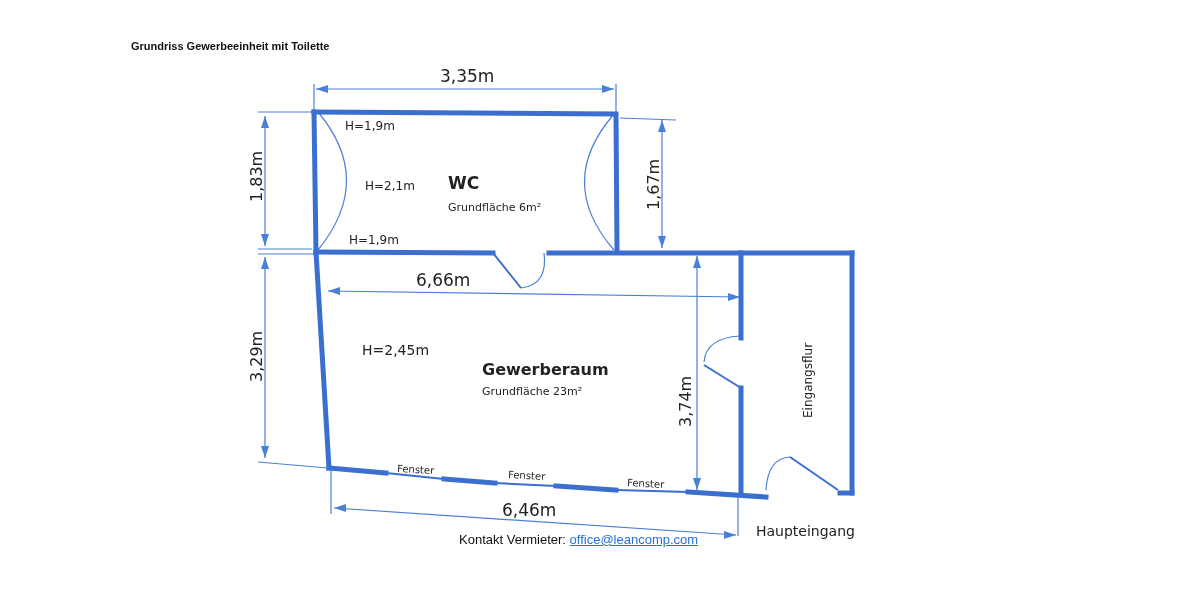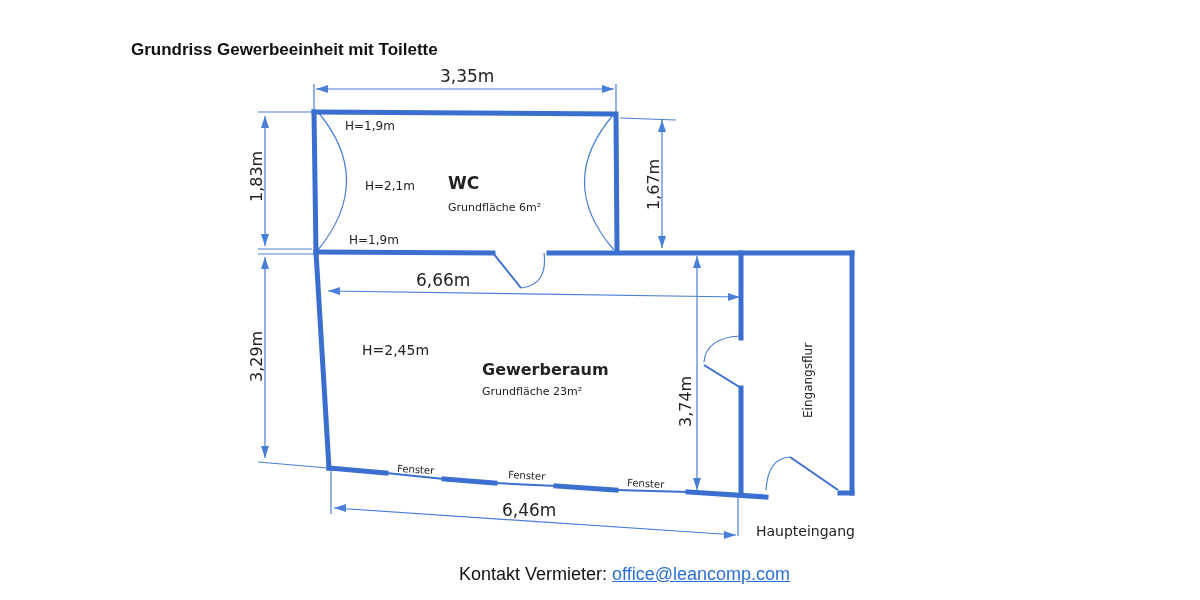--- a/index.html
+++ b/index.html
@@ -1,20 +1,20 @@
 <!DOCTYPE html>
 <html><head>
   <meta charset="utf-8">
   <style>
     html, body { margin: 0; padding: 0; background: #ffffff; }
     body { width: 1200px; height: 600px; position: relative; overflow: hidden; font-family: "Liberation Sans", sans-serif; }
-    .title { position: absolute; left: 131px; top: 40px; font-size: 17px; font-weight: bold; color: #111; }
+    .title { position: absolute; left: 131px; top: 40px; font-size: 11px; font-weight: bold; color: #111; }
     svg.plan { position: absolute; left: 0; top: 0; }
     .lbl { font-family: "DejaVu Sans", sans-serif; fill: #222; }
-    .footer { position: absolute; left: 459px; top: 564px; font-size: 18px; color: #111; }
+    .footer { position: absolute; left: 459px; top: 532px; font-size: 13px; color: #111; }
     .footer a { color: #2a6fd6; text-decoration: underline; }
   </style>
 </head>
 <body>
 
 <div class="title">Grundriss Gewerbeeinheit mit Toilette</div>
 
 <svg class="plan" width="1200" height="600">
 
   <g stroke="#4a7fd8" stroke-width="1.2" fill="none">

